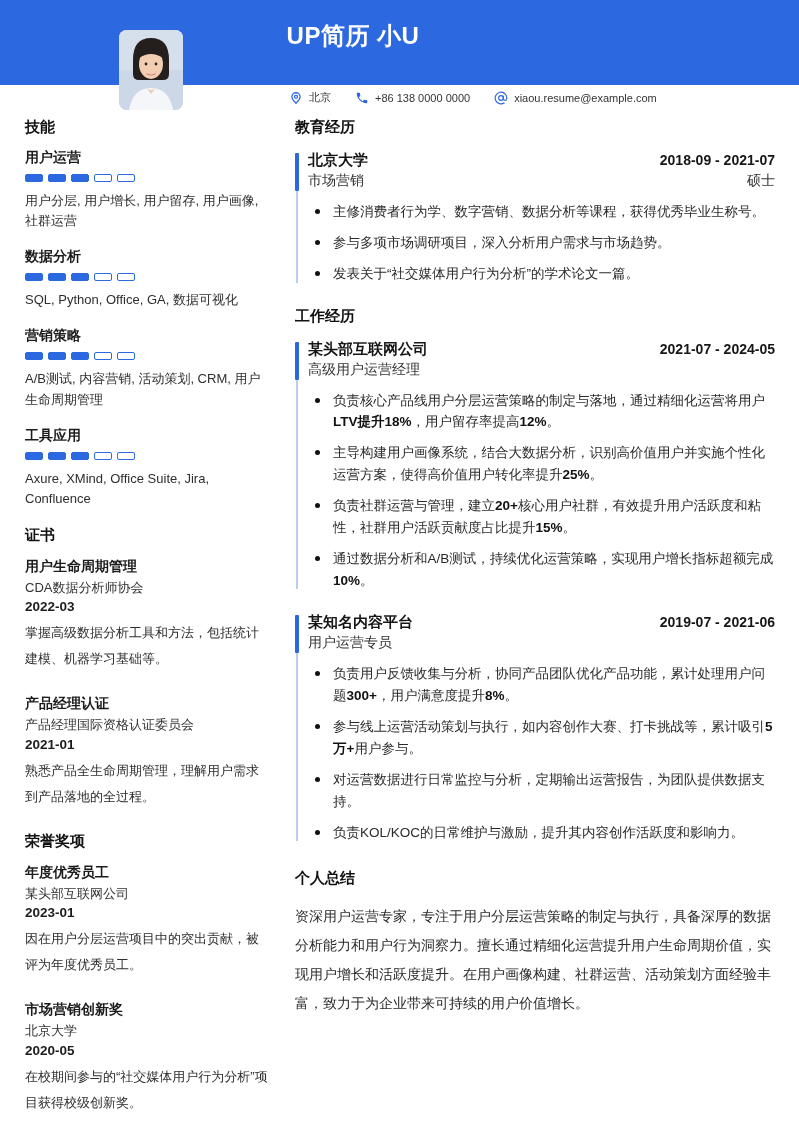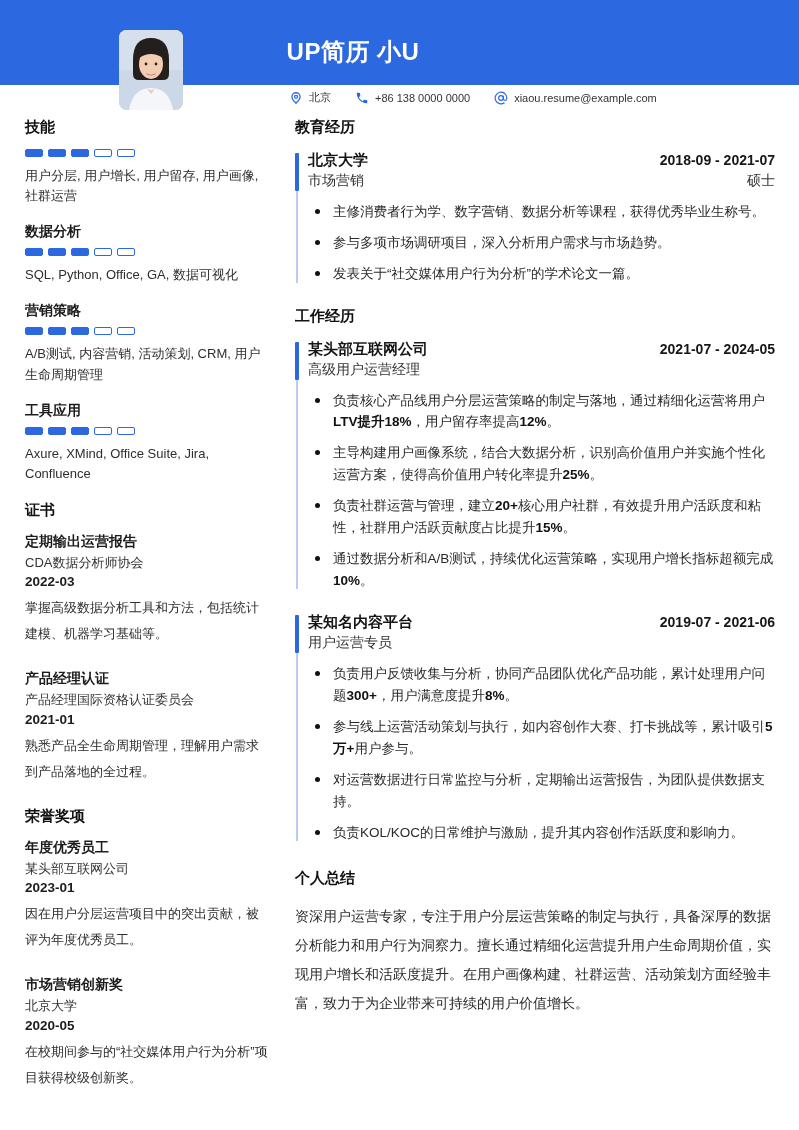--- a/index.html
+++ b/index.html
@@ -3,21 +3,21 @@
 <meta charset="utf-8">
 <style>
   :root{ --accent:#2c68e0; --line:#b9cdf2; }
   *{margin:0;padding:0;box-sizing:border-box;}
   body{width:799px;height:1130px;background:#fff;
        font-family:"Liberation Sans","DejaVu Sans",sans-serif;color:#222;}
   .page{position:relative;width:799px;height:1130px;background:#fff;overflow:hidden;}
 
   
   .banner{position:relative;height:85px;background:var(--accent);}
-  .page-title{position:absolute;left:353px;top:36px;transform:translateX(-50%);
+  .page-title{position:absolute;left:353px;top:20px;transform:translateX(-50%);
       color:#fff;font-size:24px;font-weight:600;white-space:nowrap;letter-spacing:.5px;}
   .avatar{position:absolute;left:119px;top:30px;width:64px;height:80px;border-radius:8px;
       overflow:hidden;background:#cdd9e8;z-index:2;}
   .avatar svg{display:block;width:100%;height:100%;}
   .contact-row{position:absolute;left:289px;top:90px;display:flex;gap:24px;align-items:center;
       font-size:11px;color:#333;white-space:nowrap;}
   .contact-item{display:flex;align-items:center;gap:6px;}
   .cicon{display:inline-flex;width:14px;height:14px;color:var(--accent);}
   .cicon svg{width:14px;height:14px;}
 
@@ -113,20 +113,21 @@
       <span>xiaou.resume@example.com</span>
     </span>
   </div>
 
   <div class="columns">
 
     <aside class="left-col">
       <h2 class="sec">技能</h2>
 
       <div class="skill">
+        <div class="skill-name">用户运营</div>
         <div class="skill-bar">
             <span class="seg fill"></span>
             <span class="seg fill"></span>
             <span class="seg fill"></span>
             <span class="seg"></span>
             <span class="seg"></span>
           </div>
         <div class="skill-desc">用户分层, 用户增长, 用户留存, 用户画像, 社群运营</div>
       </div>
       <div class="skill">
@@ -159,21 +160,21 @@
             <span class="seg fill"></span>
             <span class="seg"></span>
             <span class="seg"></span>
           </div>
         <div class="skill-desc">Axure, XMind, Office Suite, Jira, Confluence</div>
       </div>
 
       <h2 class="sec sec-gap">证书</h2>
 
       <div class="cred">
-        <div class="cred-name">定期输出运营报告</div>
+        <div class="cred-name">用户生命周期管理</div>
         <div class="cred-issuer">CDA数据分析师协会</div>
         <div class="cred-date">2022-03</div>
         <div class="cred-desc">掌握高级数据分析工具和方法，包括统计建模、机器学习基础等。</div>
       </div>
       <div class="cred">
         <div class="cred-name">产品经理认证</div>
         <div class="cred-issuer">产品经理国际资格认证委员会</div>
         <div class="cred-date">2021-01</div>
         <div class="cred-desc">熟悉产品全生命周期管理，理解用户需求到产品落地的全过程。</div>
       </div>

